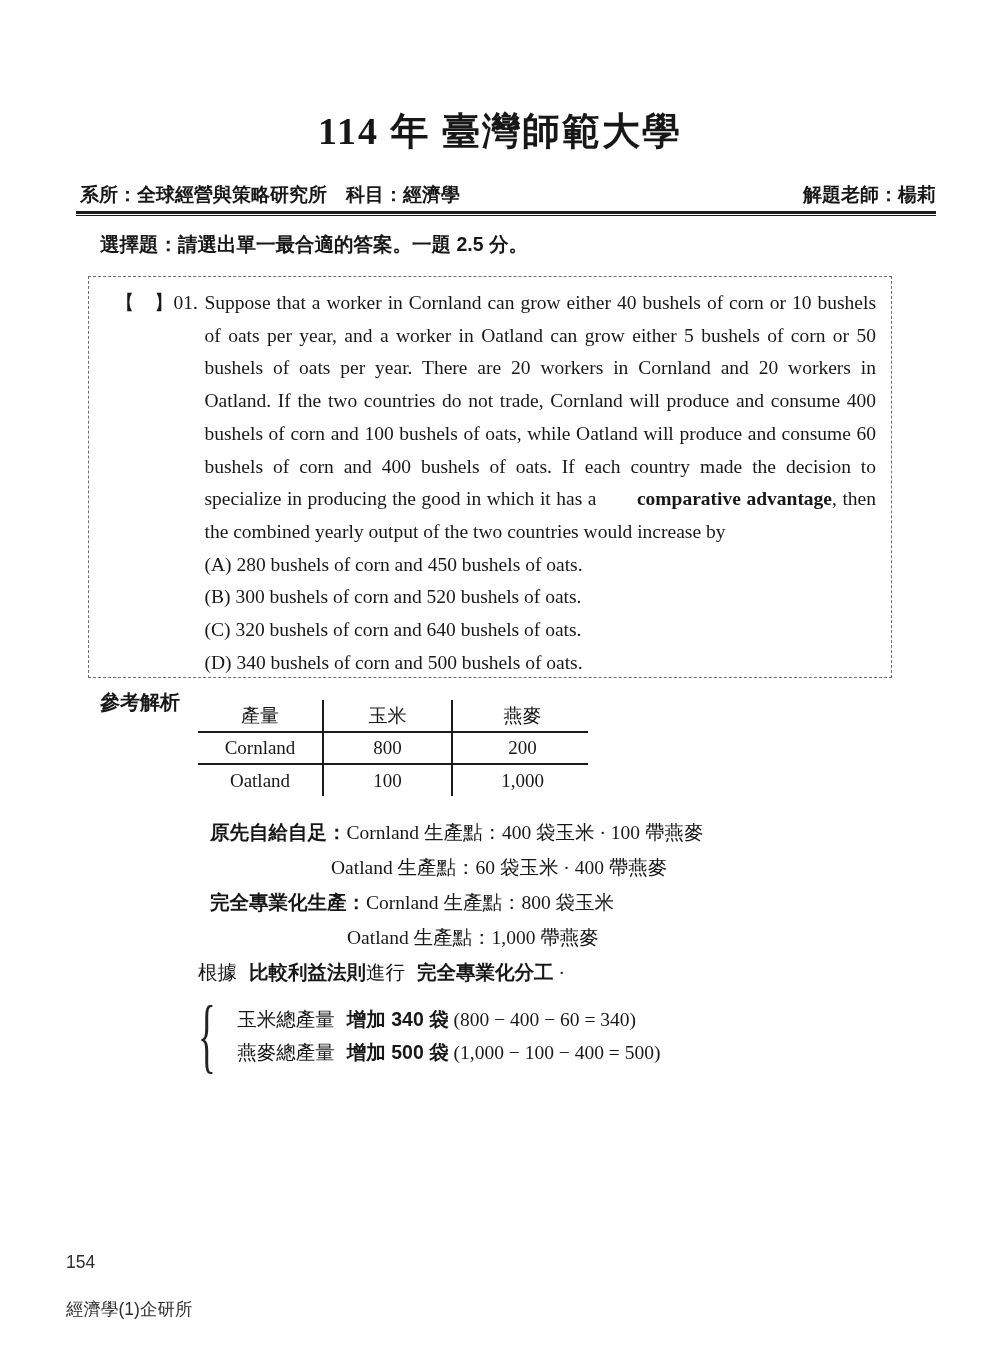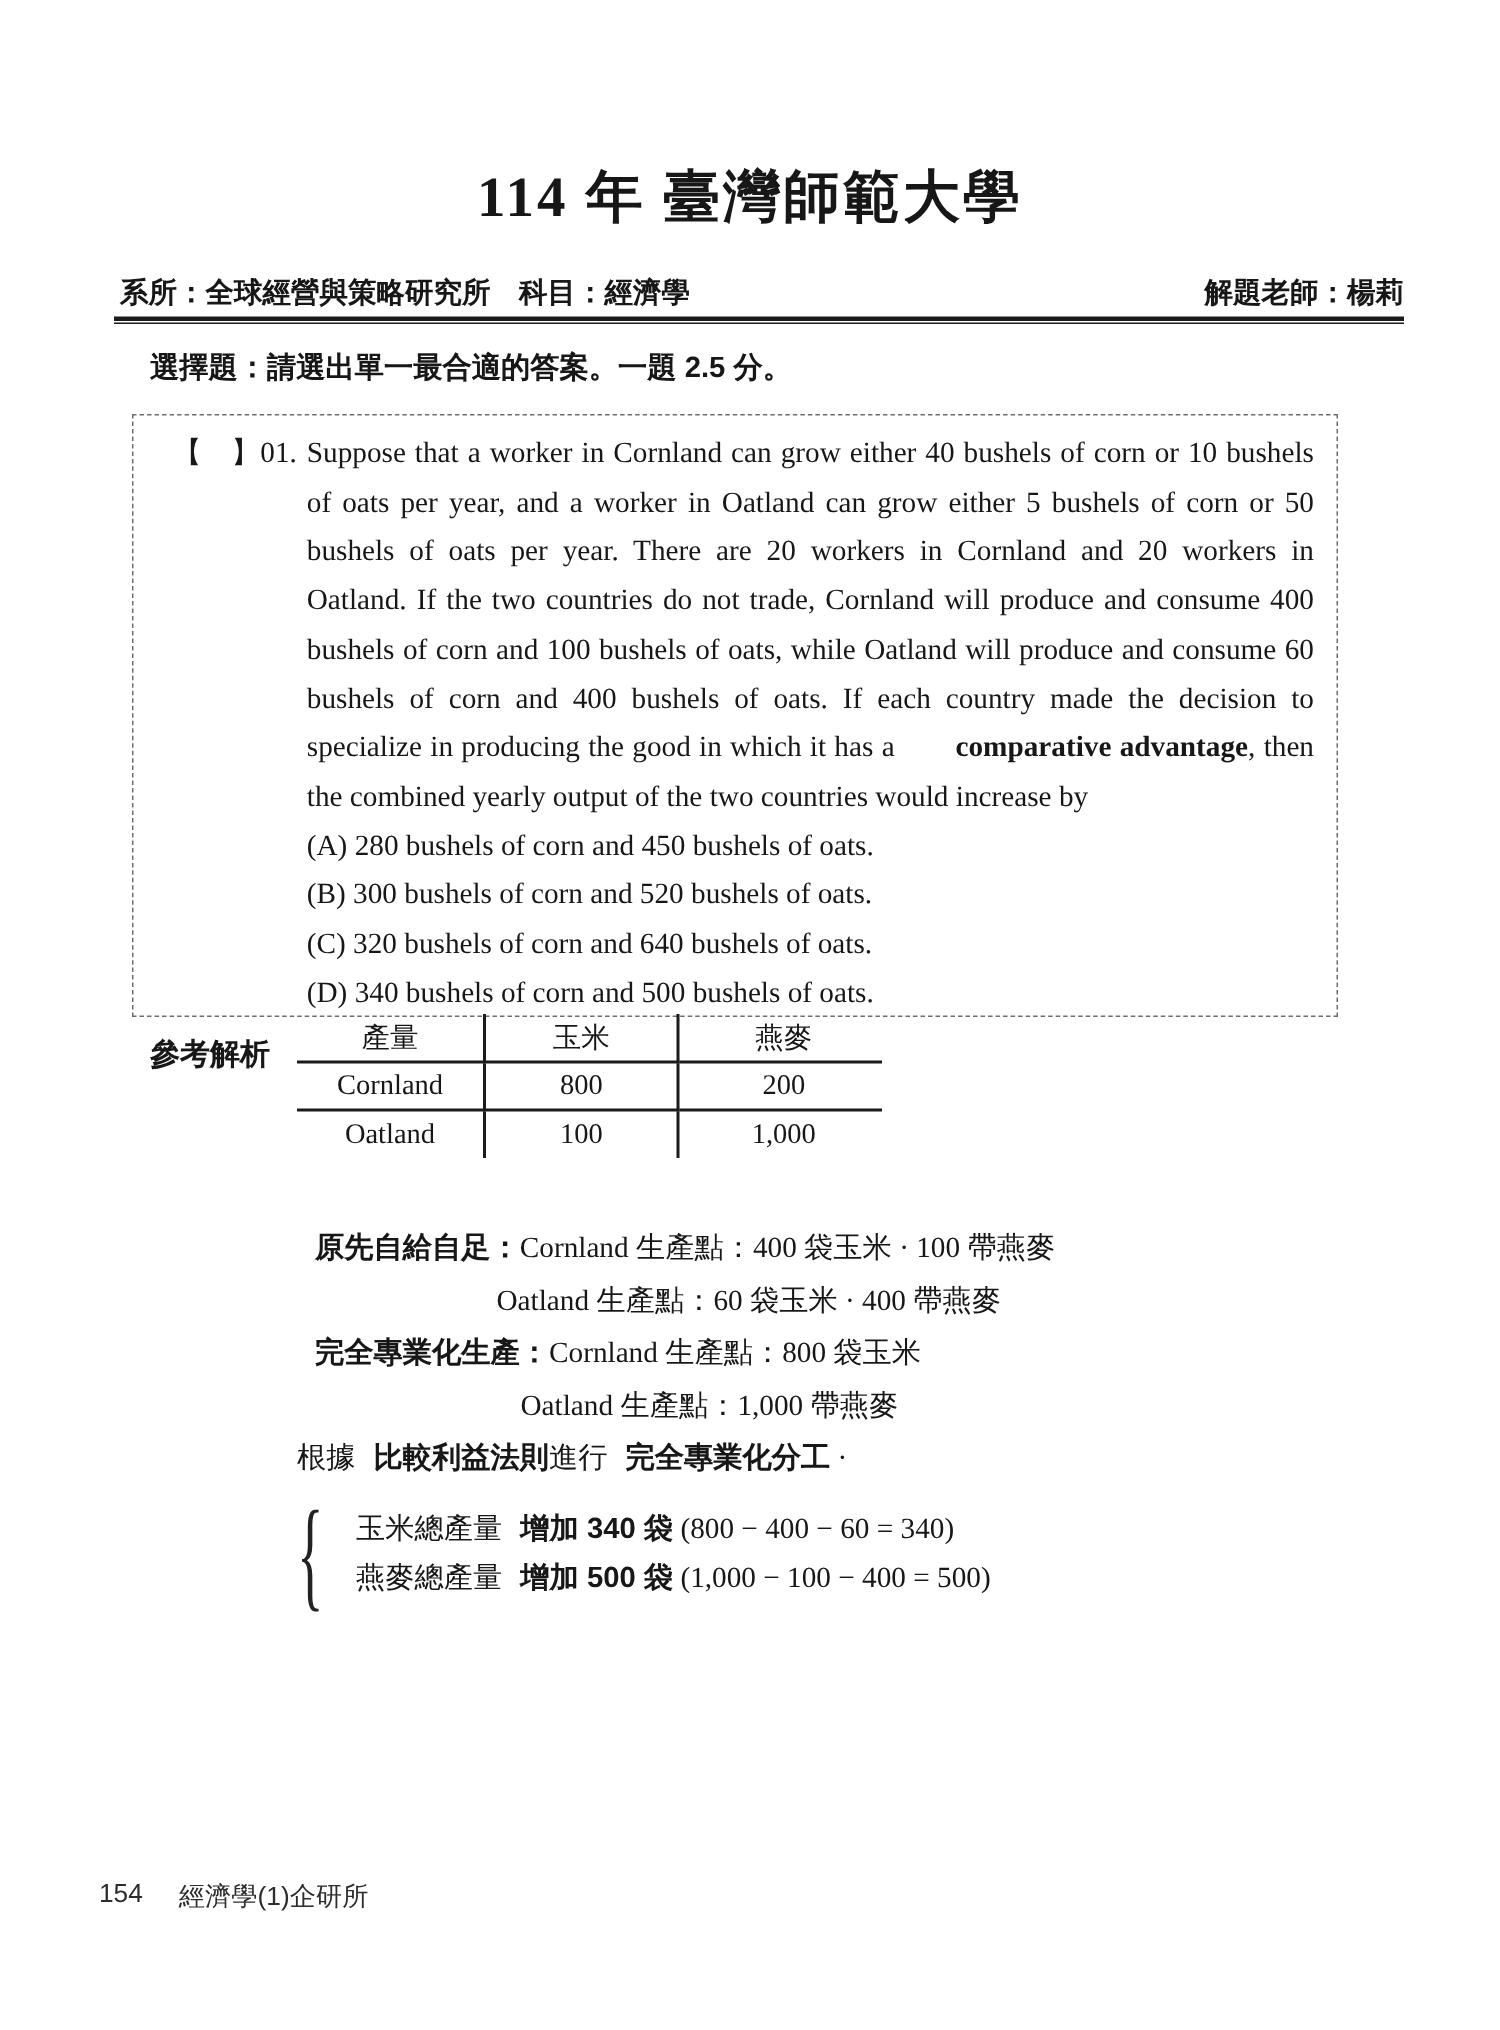--- a/index.html
+++ b/index.html
@@ -31,21 +31,21 @@
     font-size:19.5px; line-height:32.7px; overflow:hidden;
   }
   .q-row { display:flex; align-items:flex-start; }
   .q-bracket { flex:0 0 58px; }
   .q-num { flex:0 0 31px; }
   .q-body { flex:1; }
   .q-text { text-align:justify; }
   b { font-weight:700;margin-left:35px; }
   .analysis-heading { position:absolute; top:689px; left:88px; font-size:20px; }
   .prod-table {
-    position:absolute; top:676px; left:198px; border-collapse:collapse;
+    position:absolute; top:700px; left:198px; border-collapse:collapse;
     font-size:19px; text-align:center;
   }
   .prod-table td { height:32px; padding:0 6px; }
   .prod-table td.tc1 { width:125px; }
   .prod-table td.tc2 { width:129px; }
   .prod-table td.tc3 { width:136px;padding-left:10px; }
   .prod-table td.vline { border-right:2.2px solid #1b1b1b; }
   .prod-table tr.hline td { border-bottom:2.6px solid #1b1b1b; }
   .analysis-body {
     position:absolute; top:815px; left:198px; width:710px;
@@ -58,20 +58,21 @@
     flex:0 0 22px; font-size:82px; font-weight:300; line-height:78px;
     transform:scaleX(0.45); transform-origin:left center;
     font-family:"Liberation Serif",serif; color:#222;
   }
   .brace-line { line-height:32px; }
   .formula { font-family:"Liberation Serif","DejaVu Serif",serif; }
   .footer {
     position:absolute; top:1252px; left:66px; display:flex; gap:24px;
     font-size:17.5px; font-family:"Liberation Sans","DejaVu Sans",sans-serif;
     color:#2d2d2d;
+    flex-direction:column;
   }
 </style>
 </head>
 <body>
 
 <div class="page">
 
   <div class="title">114 年 臺灣師範大學</div>
 
   <div class="header-row">

